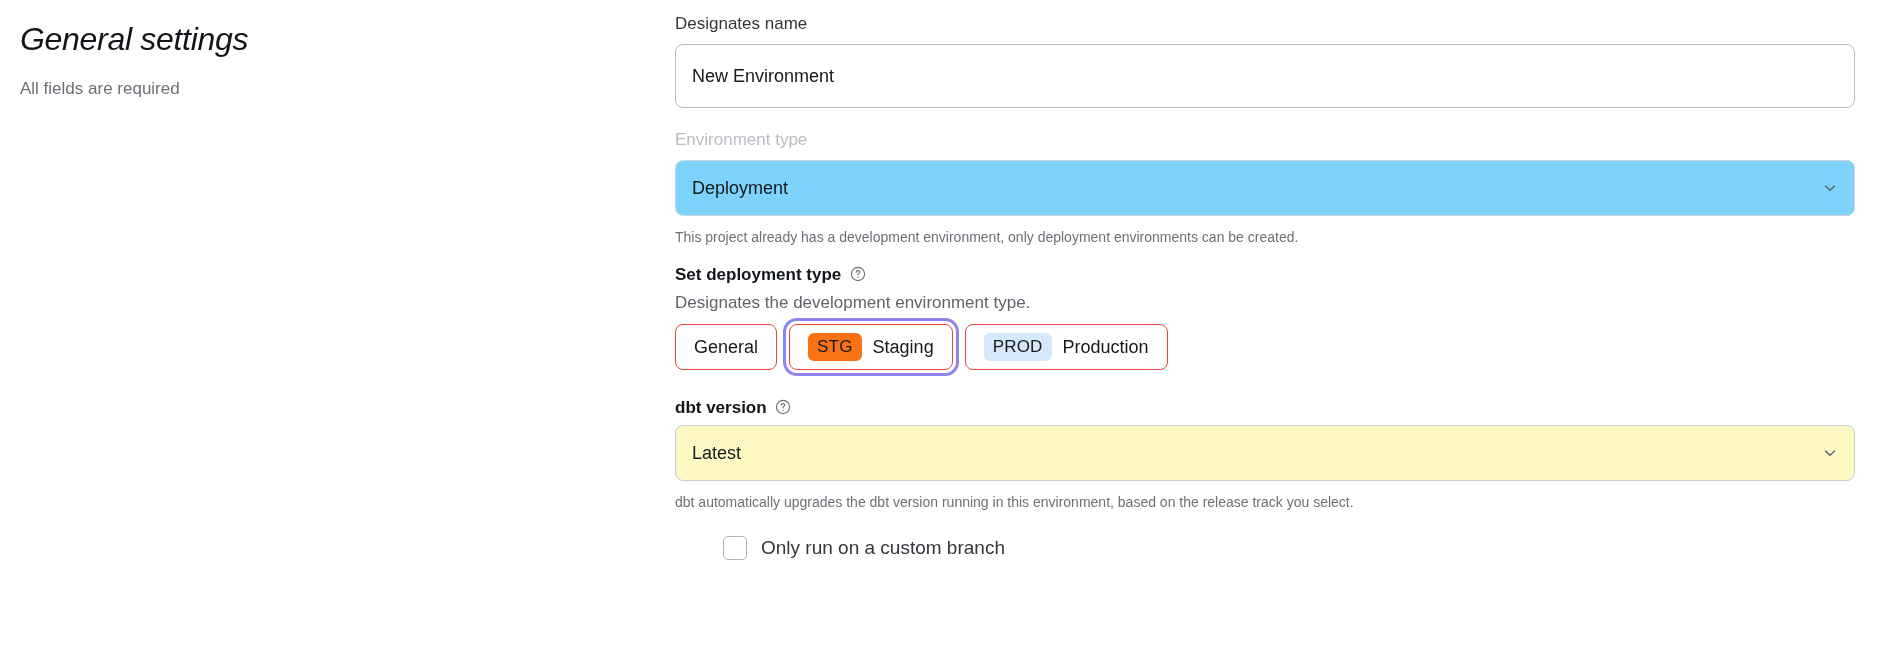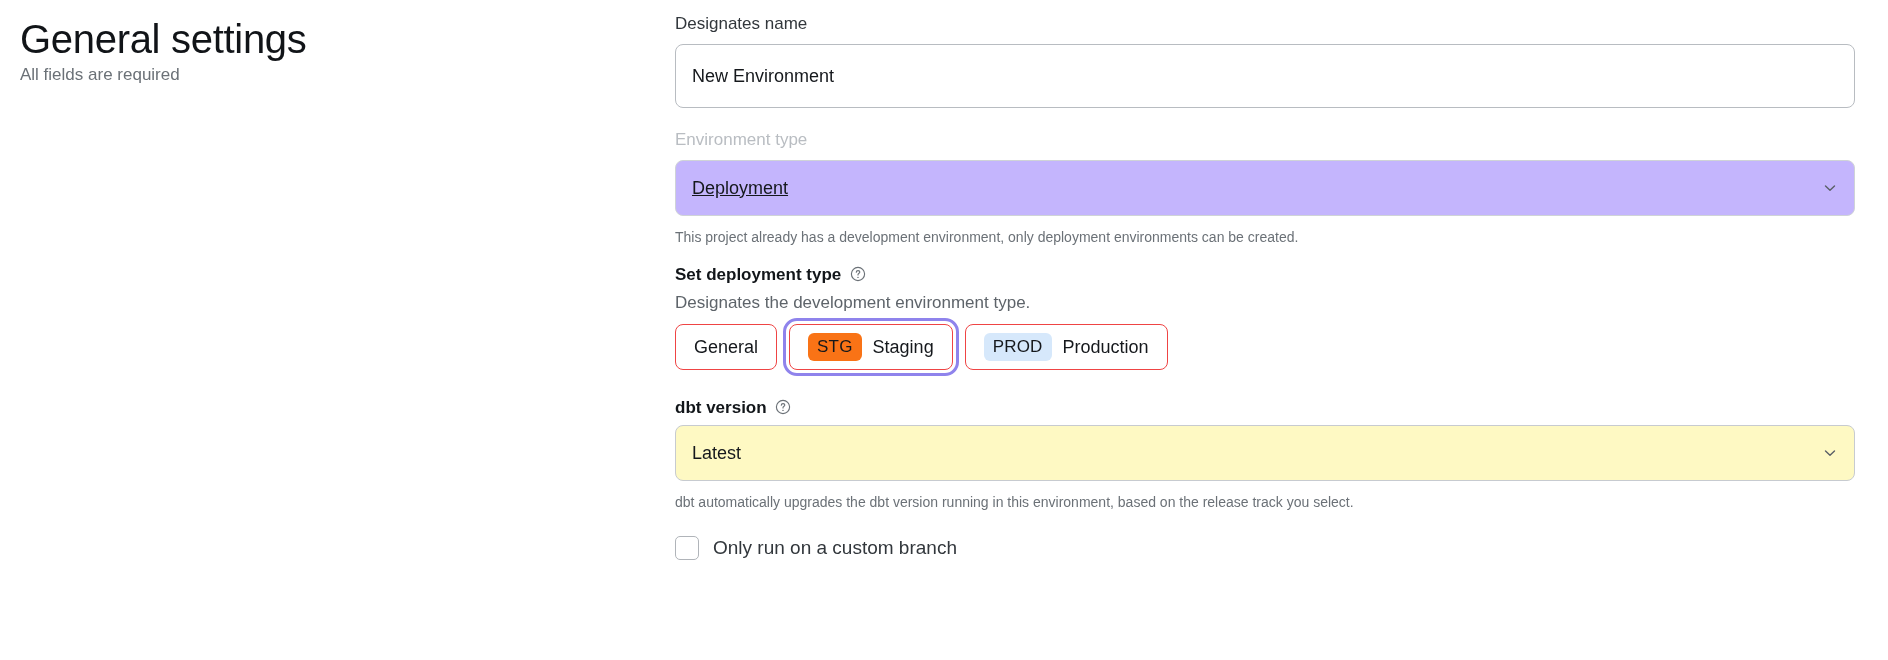--- a/index.html
+++ b/index.html
@@ -24,26 +24,27 @@
     align-items: flex-start;
   }
 
   
   .left-col {
     width: 675px;
     padding: 20px 0 0 20px;
     flex: 0 0 675px;
   }
   .page-title {
-    font-size: 40px;
+    font-size: 32px;
     line-height: 38px;
     font-weight: 400;
     letter-spacing: -0.3px;
     color: #111418;
-    margin: 0 0 6px 0;
+    margin: 0 0 20px 0;
+    font-style: italic;
   }
   .page-subtitle {
     font-size: 17px;
     line-height: 22px;
     color: #6b7177;
     margin: 0;
   }
 
   
   .form-col {
@@ -99,24 +100,23 @@
     border: 1px solid #c7cbd0;
     border-radius: 8px;
     display: flex;
     align-items: center;
     padding: 0 16px;
     font-size: 18px;
     color: #15181c;
     background: #fef9c3;
   }
   .select-box.disabled {
-    background: #c4b5fd;
+    background: #7dd3fc;
     color: #15181c;
     border-color: #cfd3d7;
-    text-decoration: underline;
   }
   .chevron {
     position: absolute;
     right: 16px;
     top: 50%;
     transform: translateY(-50%);
     width: 18px;
     height: 18px;
     pointer-events: none;
   }
@@ -178,20 +178,21 @@
   }
   .badge.stg  { background: #f97316; }
   .badge.prod { background: #d6e8fb; }
 
   
   .check-row {
     display: flex;
     align-items: flex-start;
     gap: 14px;
     margin-top: 22px;
+    margin-left: 48px;
   }
   .checkbox {
     width: 24px;
     height: 24px;
     border: 1px solid #b0b4b9;
     border-radius: 5px;
     background: #fff;
     flex: 0 0 24px;
     cursor: pointer;
   }

